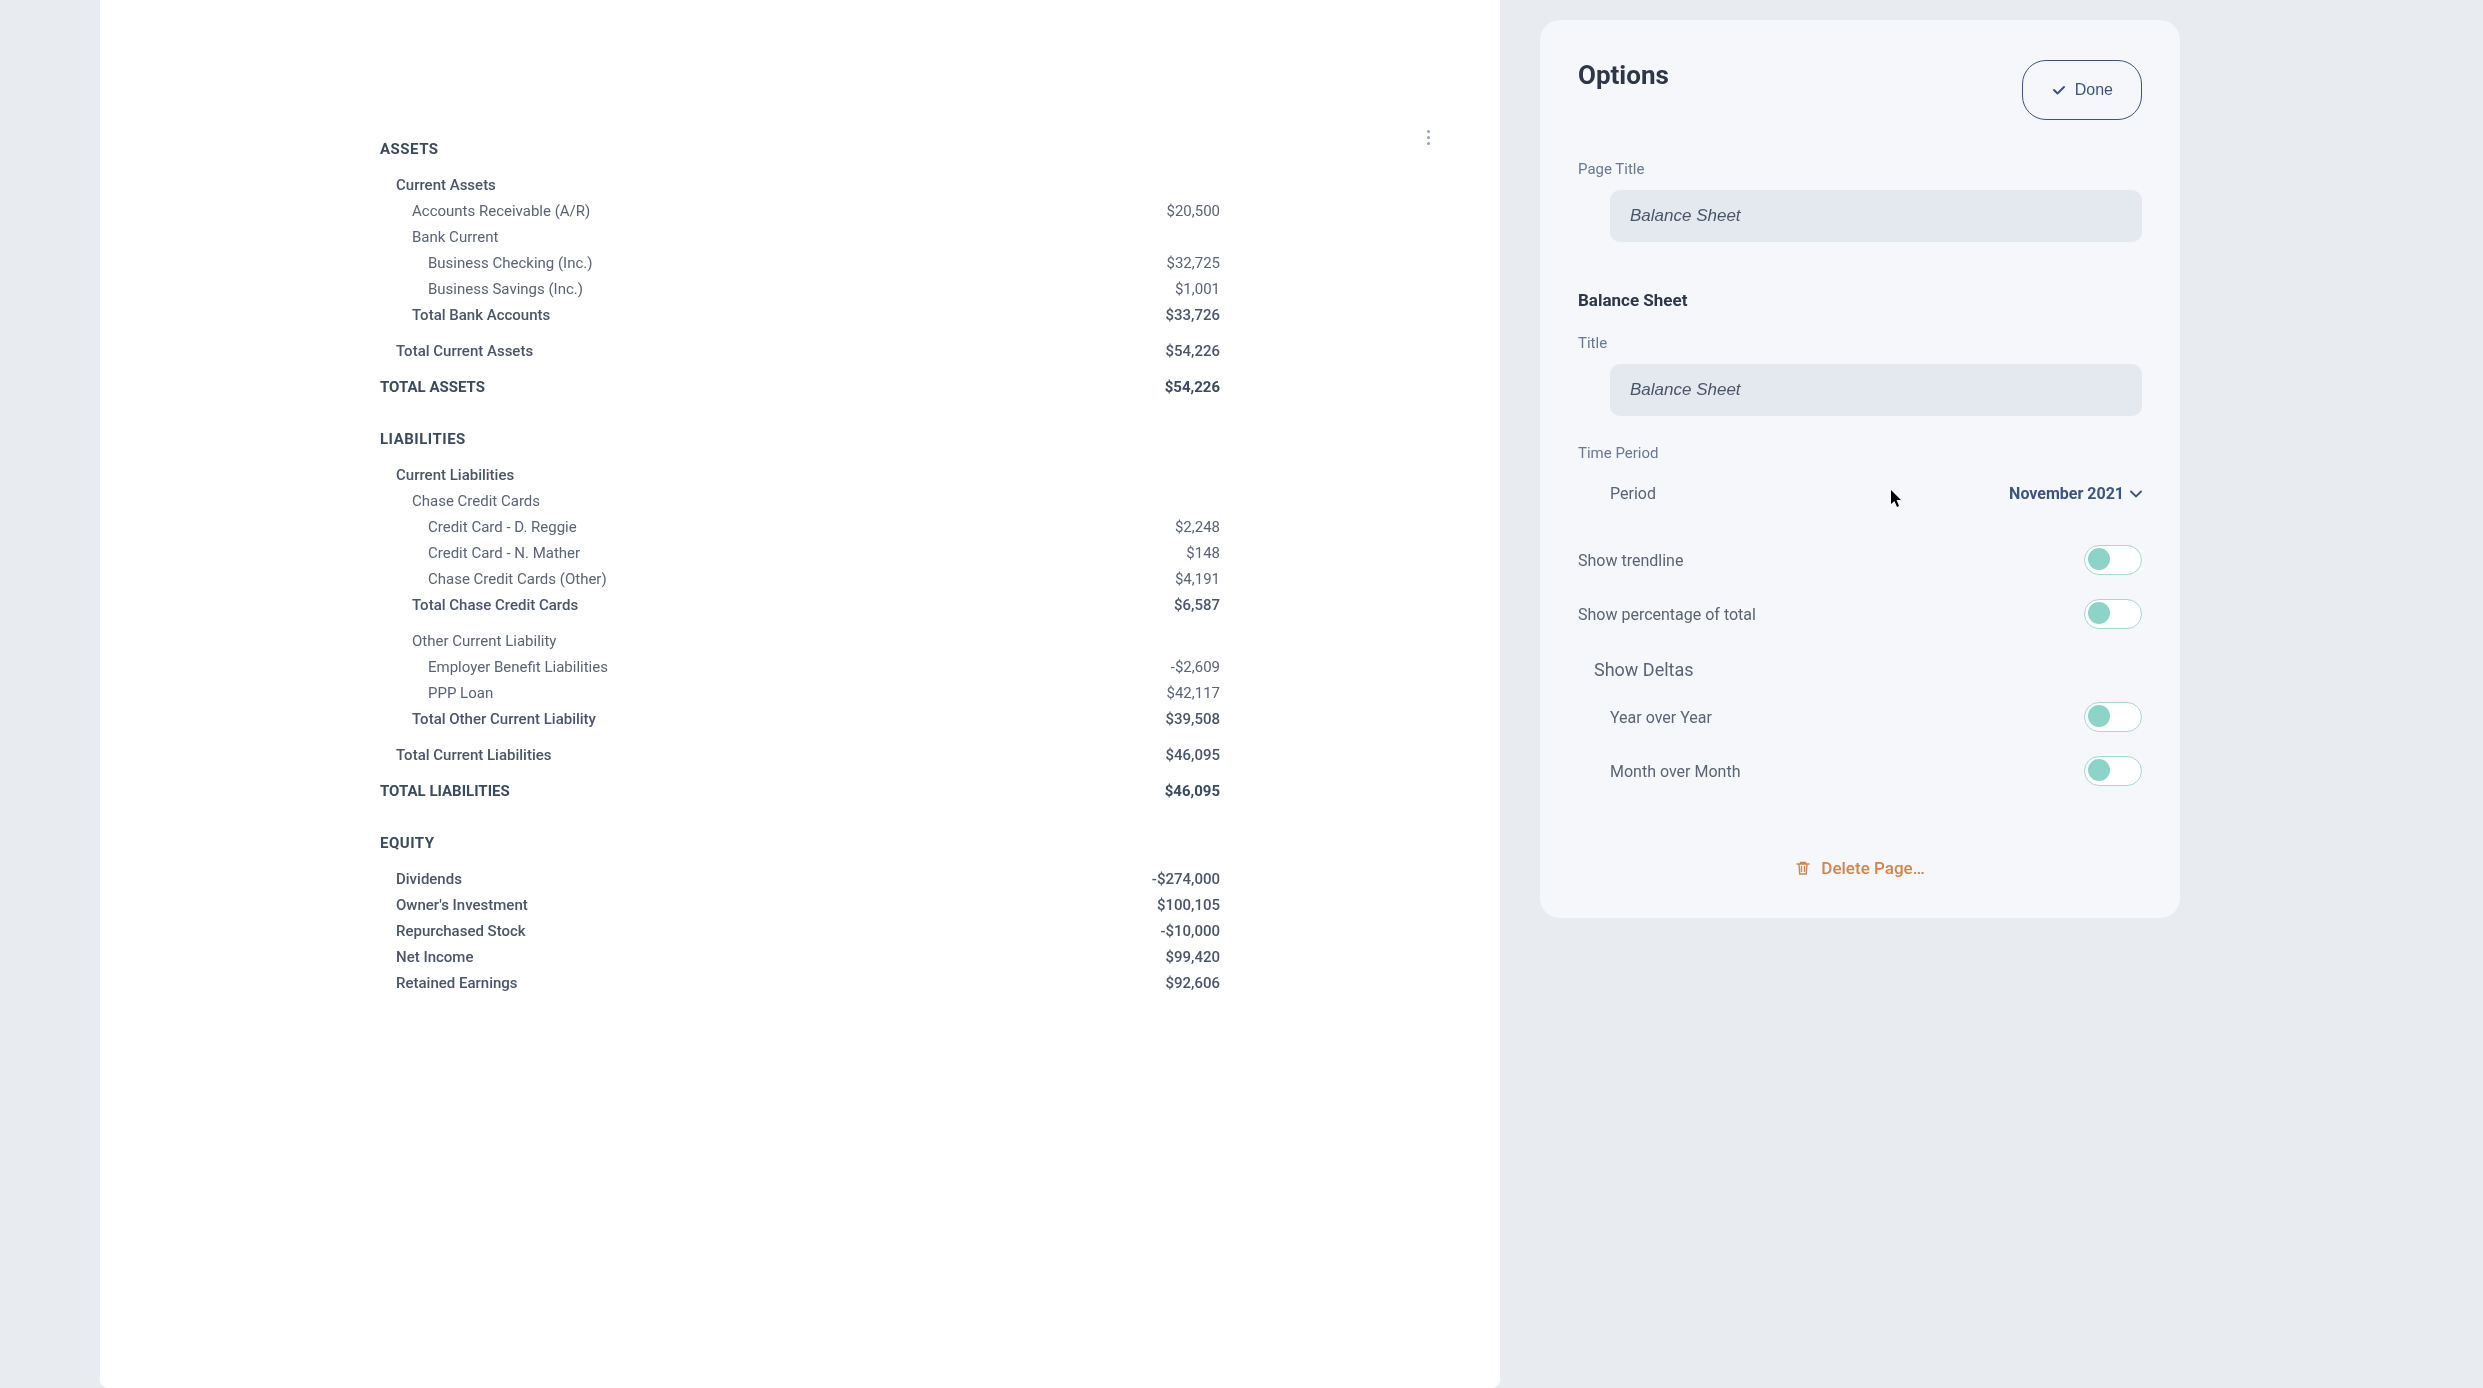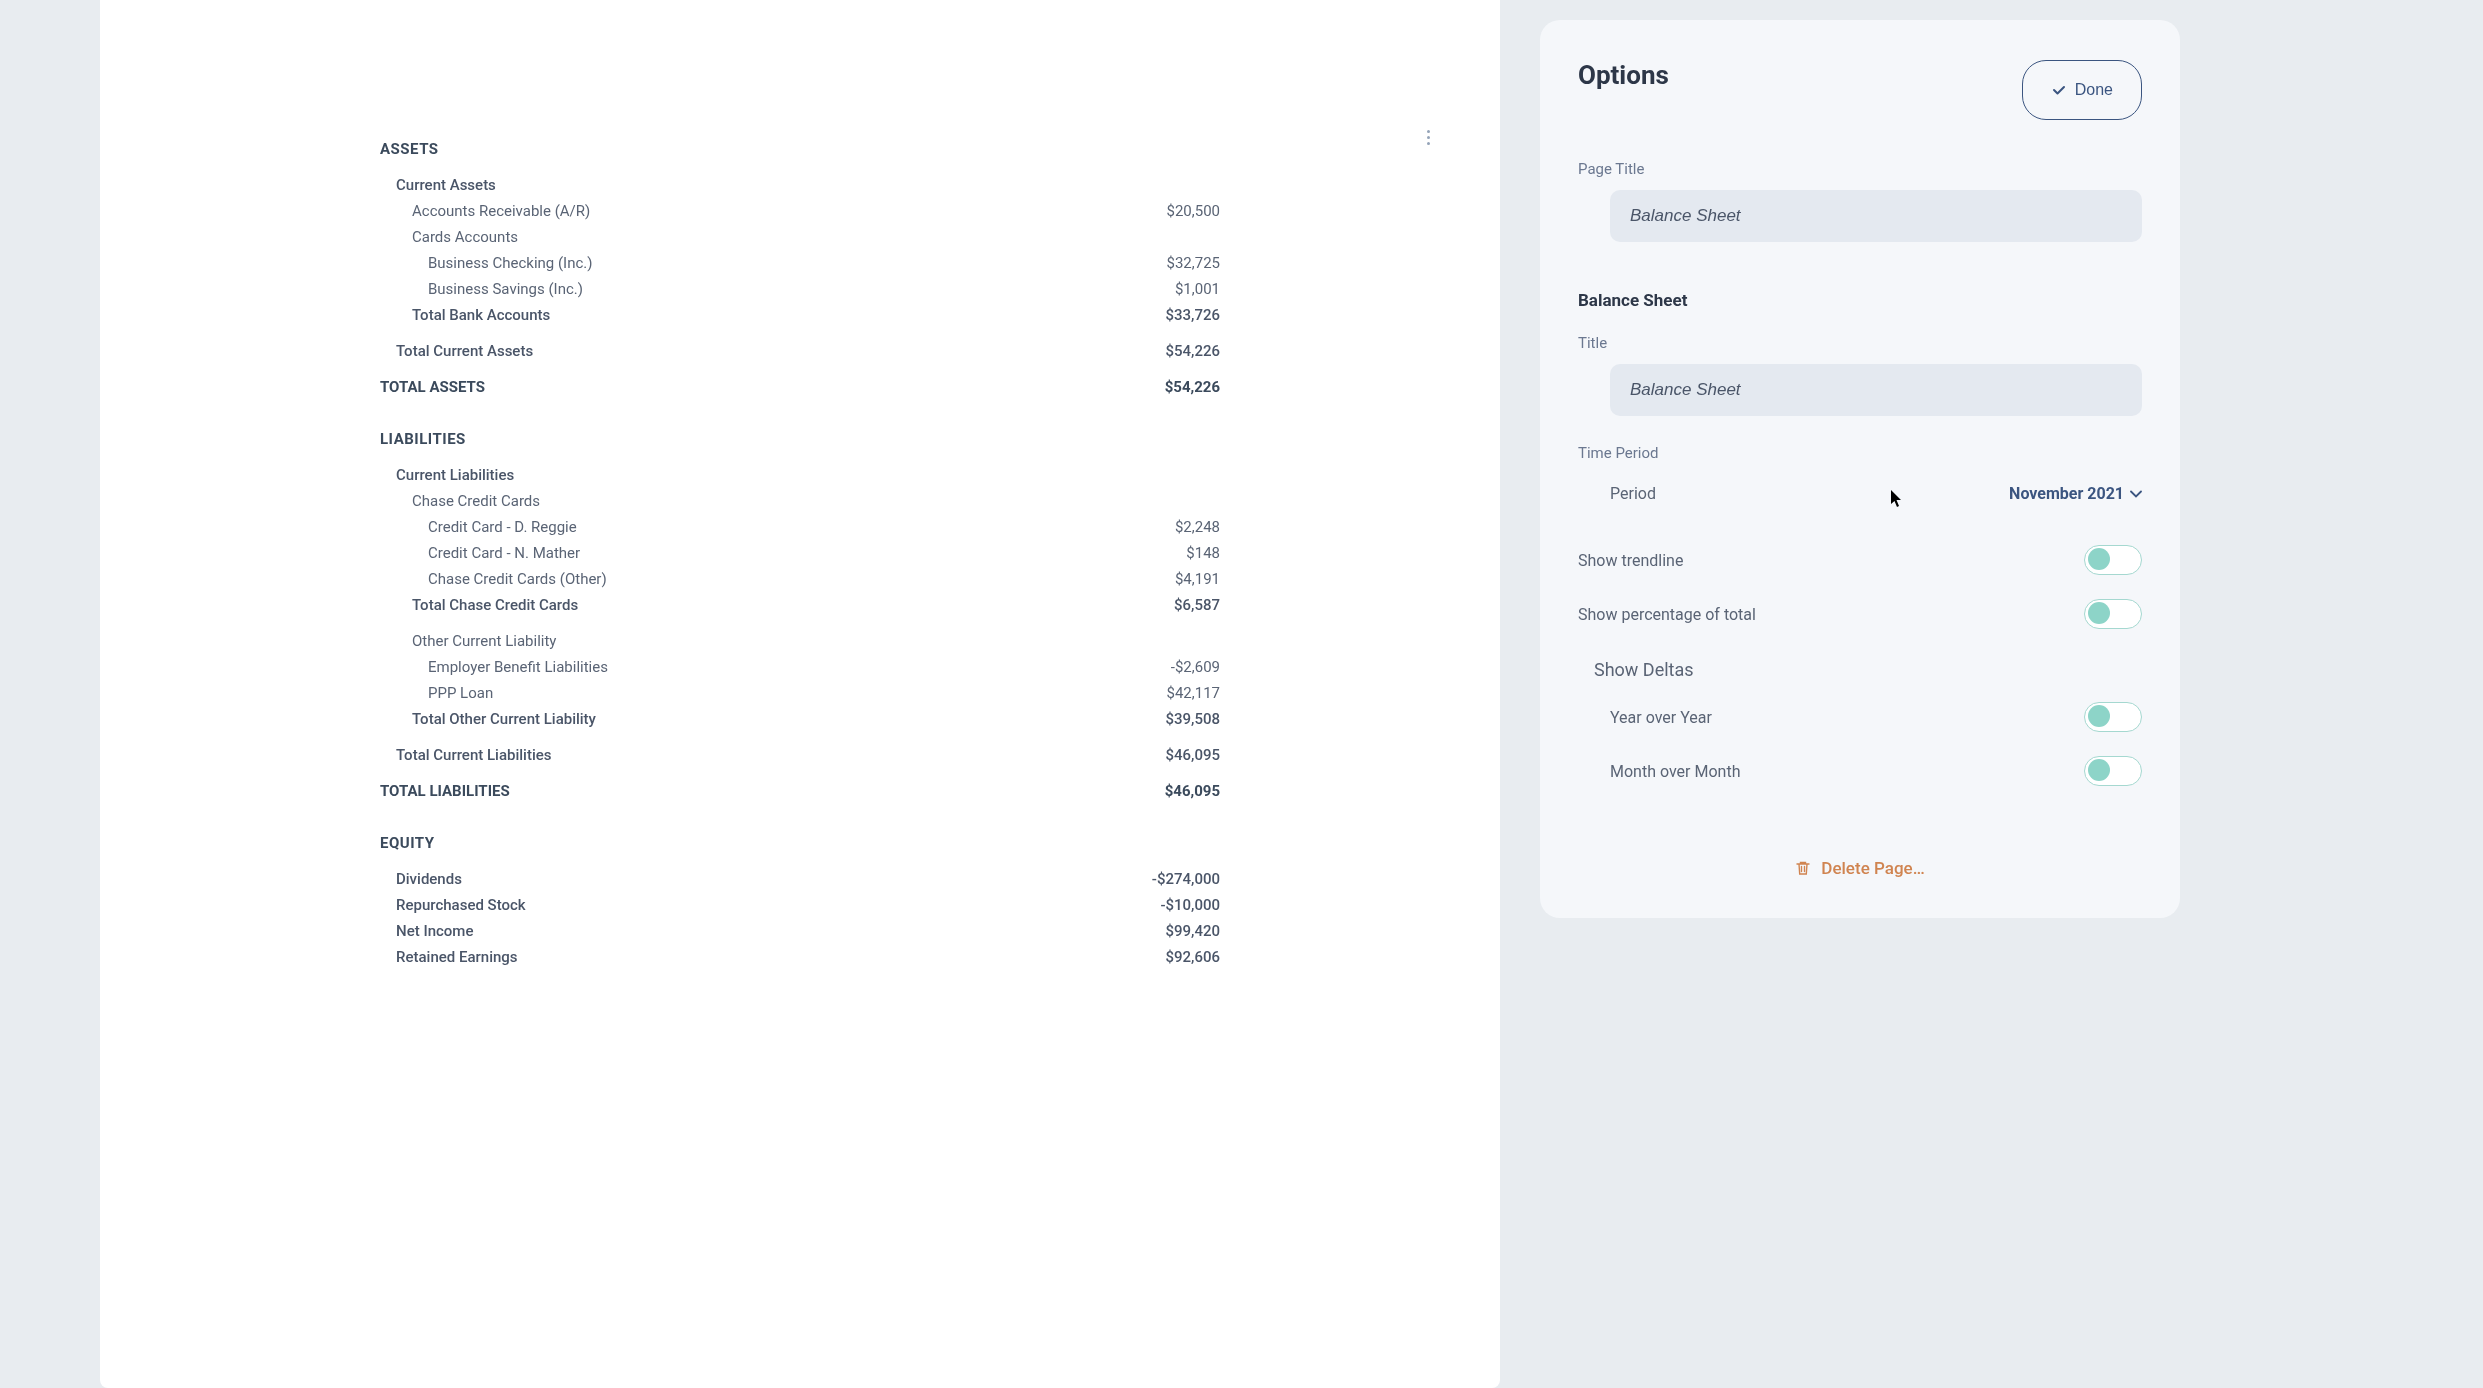--- a/index.html
+++ b/index.html
@@ -205,21 +205,21 @@
 
     <div class="section-title">ASSETS</div>
     <div class="row lvl1">
         <span>Current Assets</span>
       </div>
     <div class="row lvl2">
         <span>Accounts Receivable (A/R)</span>
         <span class="val">$20,500</span>
       </div>
     <div class="row lvl2">
-        <span>Cards Accounts</span>
+        <span>Bank Current</span>
       </div>
     <div class="row lvl3">
         <span>Business Checking (Inc.)</span>
         <span class="val">$32,725</span>
       </div>
     <div class="row lvl3">
         <span>Business Savings (Inc.)</span>
         <span class="val">$1,001</span>
       </div>
     <div class="row lvl2 total-row">
@@ -279,20 +279,24 @@
       </div>
     <div class="row grand-total" style="margin-top:10px">
         <span>TOTAL LIABILITIES</span>
         <span class="val">$46,095</span>
       </div>
 
     <div class="section-title">EQUITY</div>
     <div class="row lvl1">
         <span>Dividends</span>
         <span class="val">-$274,000</span>
+      </div>
+    <div class="row lvl1">
+        <span>Owner's Investment</span>
+        <span class="val">$100,105</span>
       </div>
     <div class="row lvl1">
         <span>Repurchased Stock</span>
         <span class="val">-$10,000</span>
       </div>
     <div class="row lvl1">
         <span>Net Income</span>
         <span class="val">$99,420</span>
       </div>
     <div class="row lvl1">

